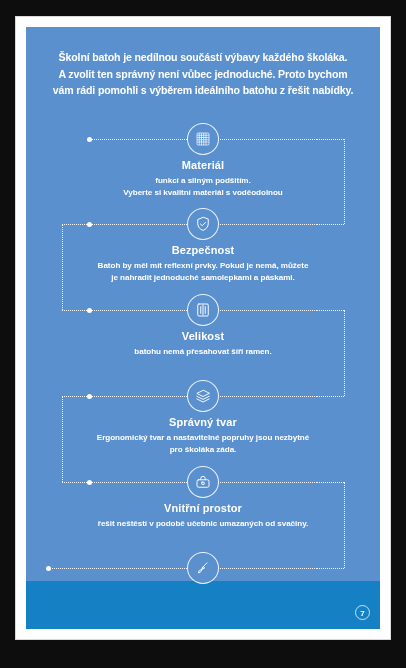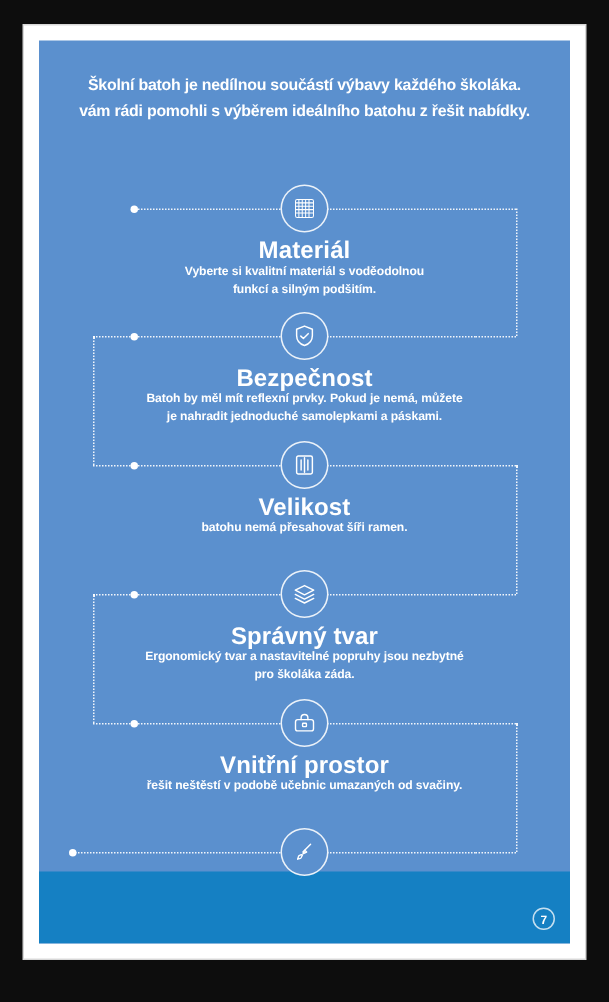--- a/index.html
+++ b/index.html
@@ -61,21 +61,21 @@
     left: 0;
     width: 354px;
   }
   .step-title {
     position: absolute;
     left: 0;
     top: 36px;
     width: 354px;
     text-align: center;
     color: #ffffff;
-    font-size: 16px;
+    font-size: 11px;
     font-weight: bold;
     letter-spacing: 0.1px;
   }
   .step-desc {
     position: absolute;
     left: 27px;
     top: 52px;
     width: 300px;
     text-align: center;
     color: #ffffff;
@@ -158,20 +158,21 @@
 </style>
 </head>
 <body>
 
 <div id="page-frame">
   <div id="paper">
     <div id="poster">
 
       <div id="intro">
         <span class="line">Školní batoh je nedílnou součástí výbavy každého školáka.</span>
+        <span class="line">A zvolit ten správný není vůbec jednoduché. Proto bychom</span>
         <span class="line">vám rádi pomohli s výběrem ideálního batohu z řešit nabídky.</span>
       </div>
 
       <div class="dot-h" style="left:63px;  top:112px; width:104px;"></div>
       <div class="node" style="left:63px;  top:112px;"></div>
       <div class="node" style="left:167px; top:112px;"></div>
       <div class="dot-h" style="left:187px; top:112px; width:104px;"></div>
       <div class="node" style="left:187px; top:112px;"></div>
       <div class="dot-h" style="left:291px; top:112px; width:27px;"></div>
       <div class="dot-v" style="left:318px; top:112px; height:85px;"></div>
@@ -221,22 +222,22 @@
 
       <div class="step" style="top:96px;">
         <div class="medallion">
           <svg viewBox="0 0 24 24" fill="none" stroke="#ffffff" stroke-width="0.9">
             <rect x="4" y="4" width="16" height="16" rx="1.5"></rect>
             <path d="M4 7h16M4 10h16M4 13h16M4 16h16M7 4v16M10 4v16M13 4v16M16 4v16"></path>
           </svg>
         </div>
         <div class="step-title">Materiál</div>
         <div class="step-desc">
+          <span class="line">funkcí a silným podšitím.</span>
           <span class="line">Vyberte si kvalitní materiál s voděodolnou</span>
-          <span class="line">funkcí a silným podšitím.</span>
         </div>
       </div>
 
       <div class="step" style="top:181px;">
         <div class="medallion">
           <svg viewBox="0 0 24 24" fill="none" stroke="#ffffff" stroke-width="1.3" stroke-linecap="round" stroke-linejoin="round">
             <path d="M12 3.2 5 6v5.5c0 4.2 2.9 7.6 7 9 4.1-1.4 7-4.8 7-9V6z"></path>
             <path d="M8.7 12.1l2.3 2.2 4.3-4.4"></path>
           </svg>
         </div>

